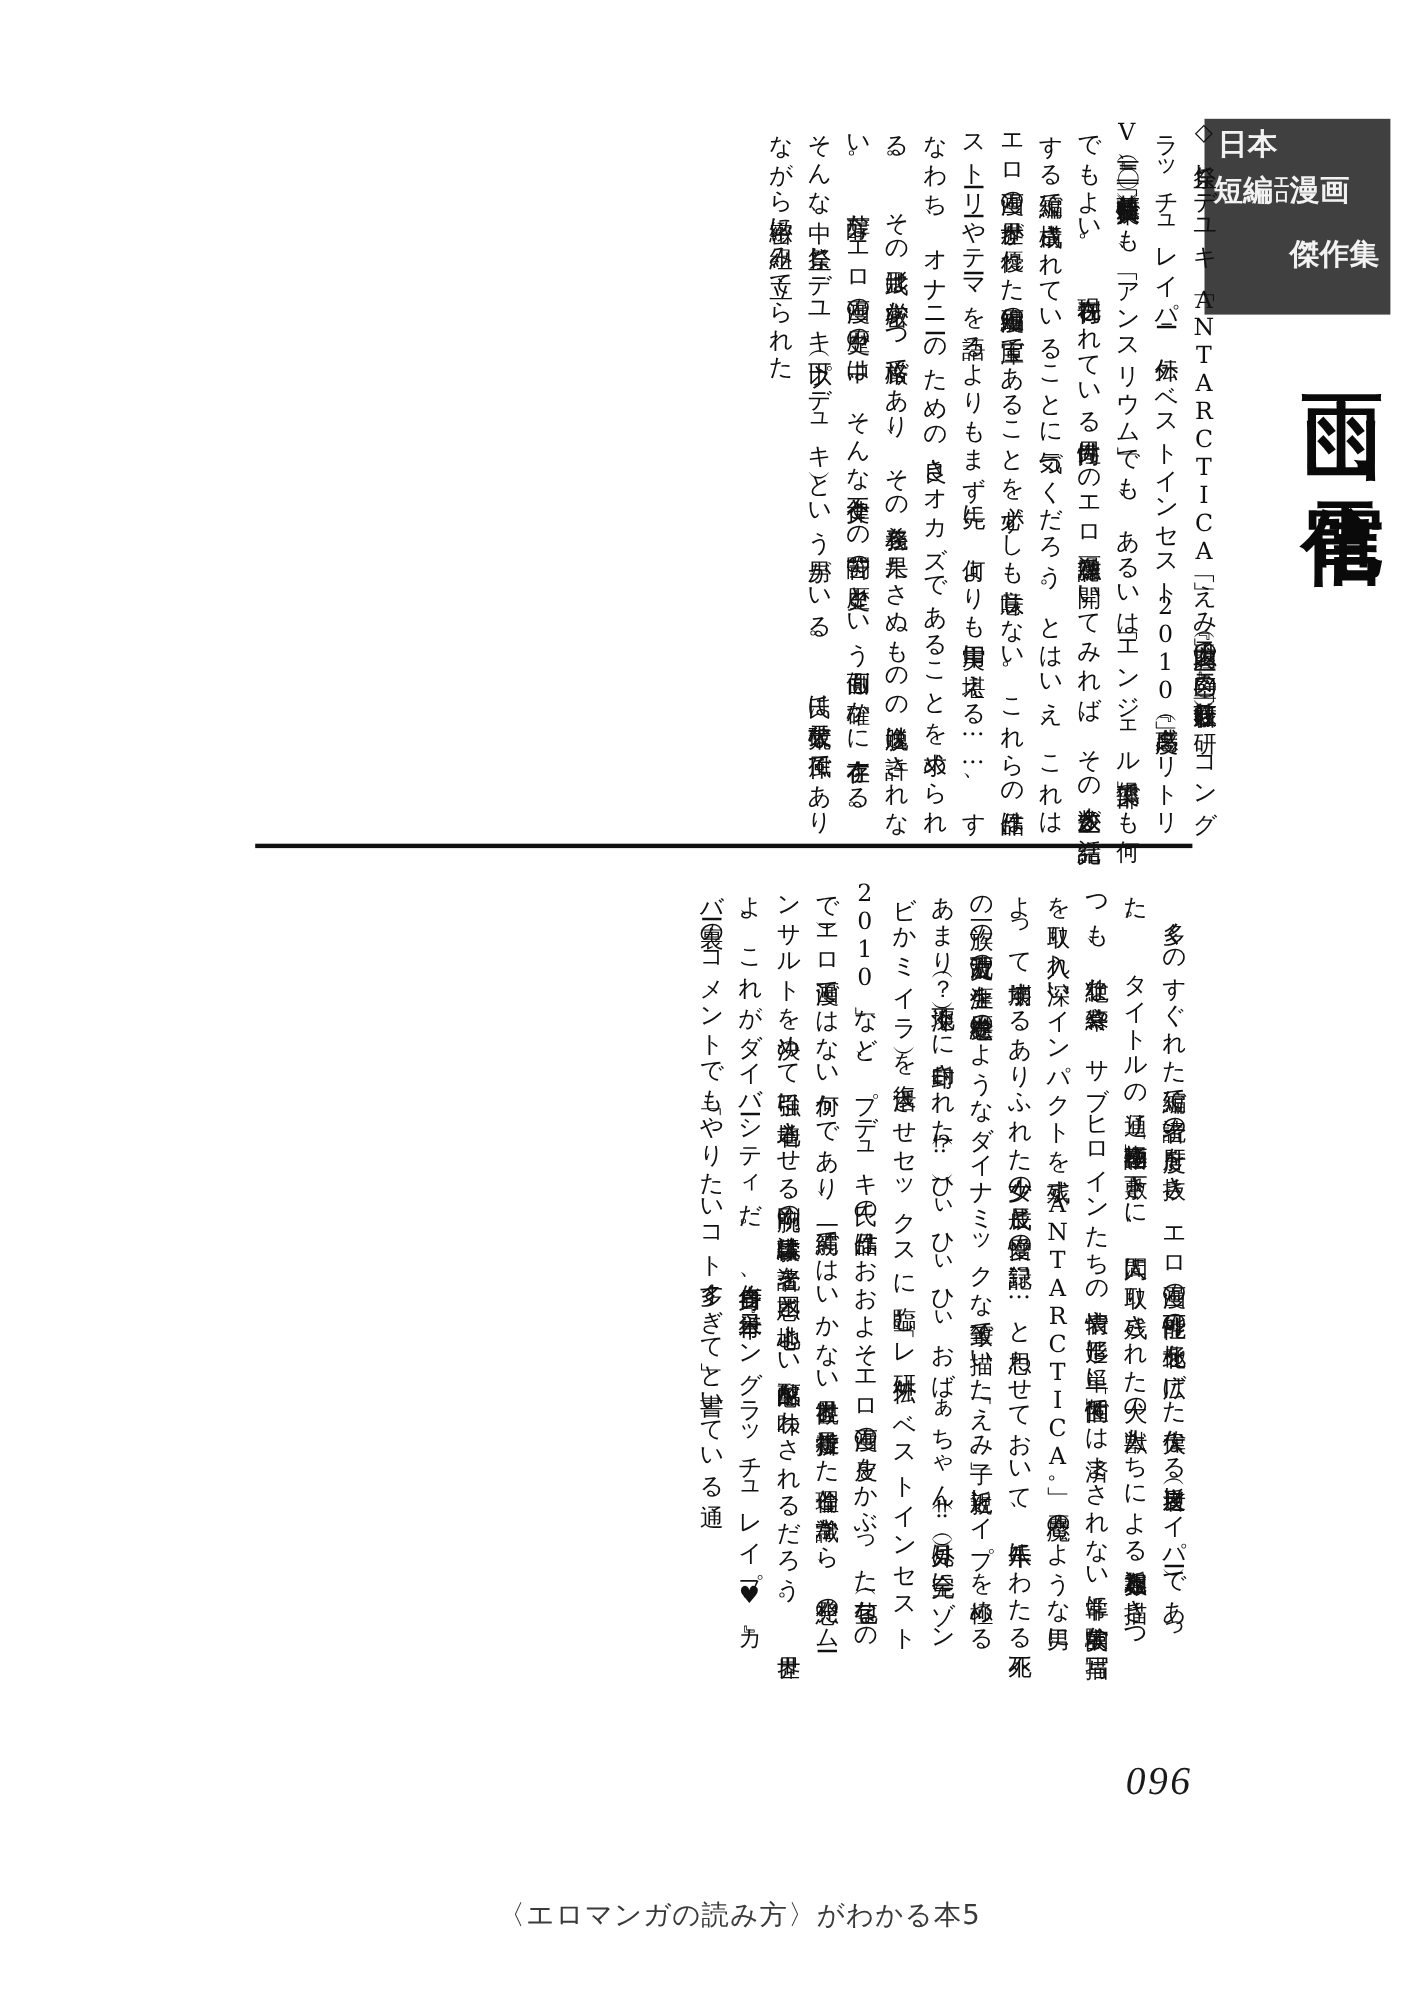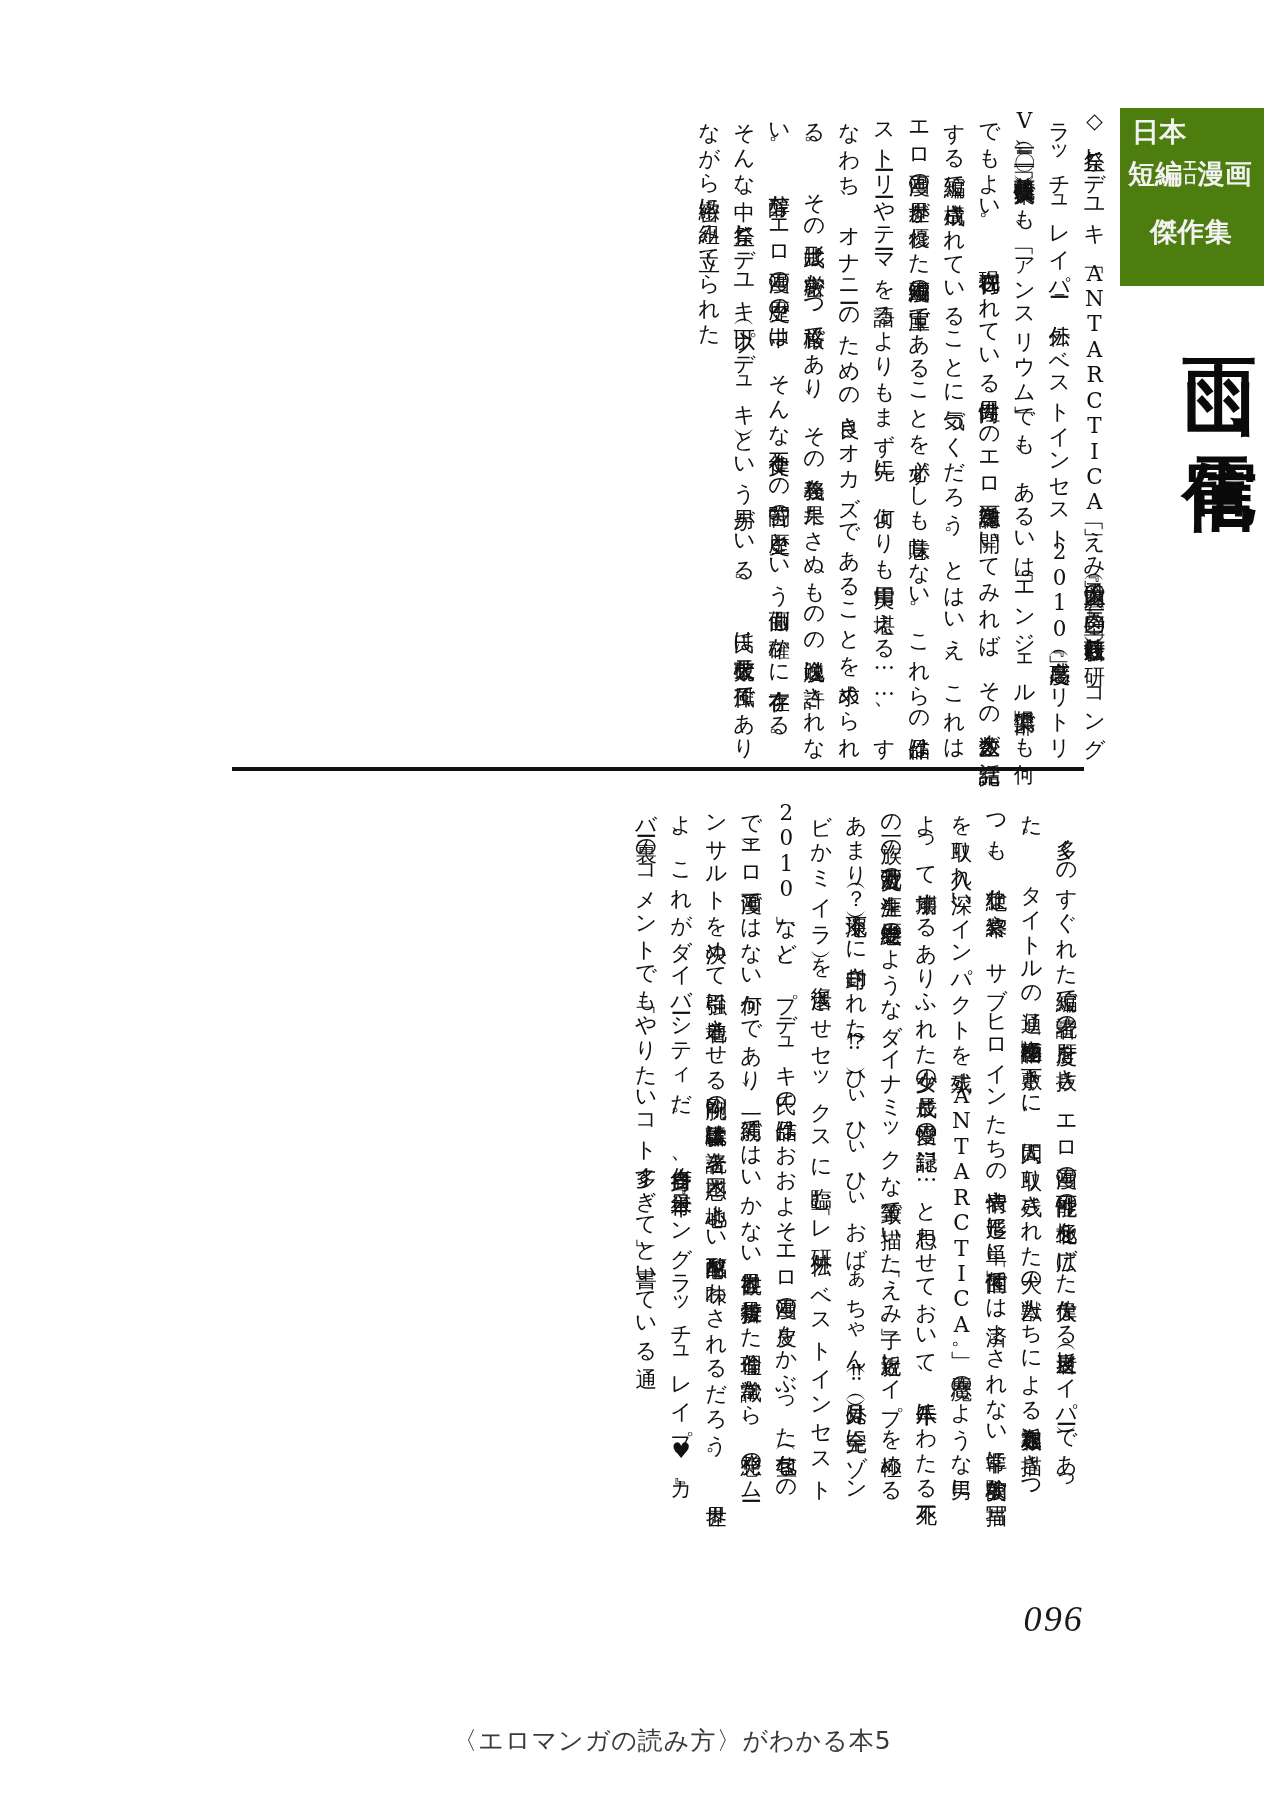--- a/index.html
+++ b/index.html
@@ -54,39 +54,39 @@
     width: 760px;
     text-align: justify;
     column-fill: auto;
   }
 
   
   #masthead {
     position: absolute;
     top: 108px;
     right: 16px;
-    width: 144px;
+    width: 169px;
     height: 178px;
-    background: #4d7c0f;
+    background: #404040;
     color: #ffffff;
     box-sizing: border-box;
     padding: 10px 8px 8px 8px;
   }
   #masthead .mh-line {
     font-family: "DejaVu Serif", "Liberation Serif", serif;
     font-weight: 700;
     font-size: 27px;
     line-height: 1.0;
     letter-spacing: 0.01em;
     color: #f2f2f2;
     white-space: nowrap;
   }
   #masthead .mh-l1 { text-align: left;   margin-left: 4px; margin-bottom: 15px; }
   #masthead .mh-l2 { text-align: left;   margin-left: 0px; margin-bottom: 31px; display:flex; align-items:flex-end; }
-  #masthead .mh-l3 { text-align: center;  margin-right: 2px; }
+  #masthead .mh-l3 { text-align: right;  margin-right: 2px; }
   #masthead .mh-small {
     font-size: 15px;
     line-height: 0.9;
     display: inline-block;
     transform: translateY(-1px);
     letter-spacing: 0;
     white-space: pre-line;
     text-align: right;
     width: 15px;
   }

